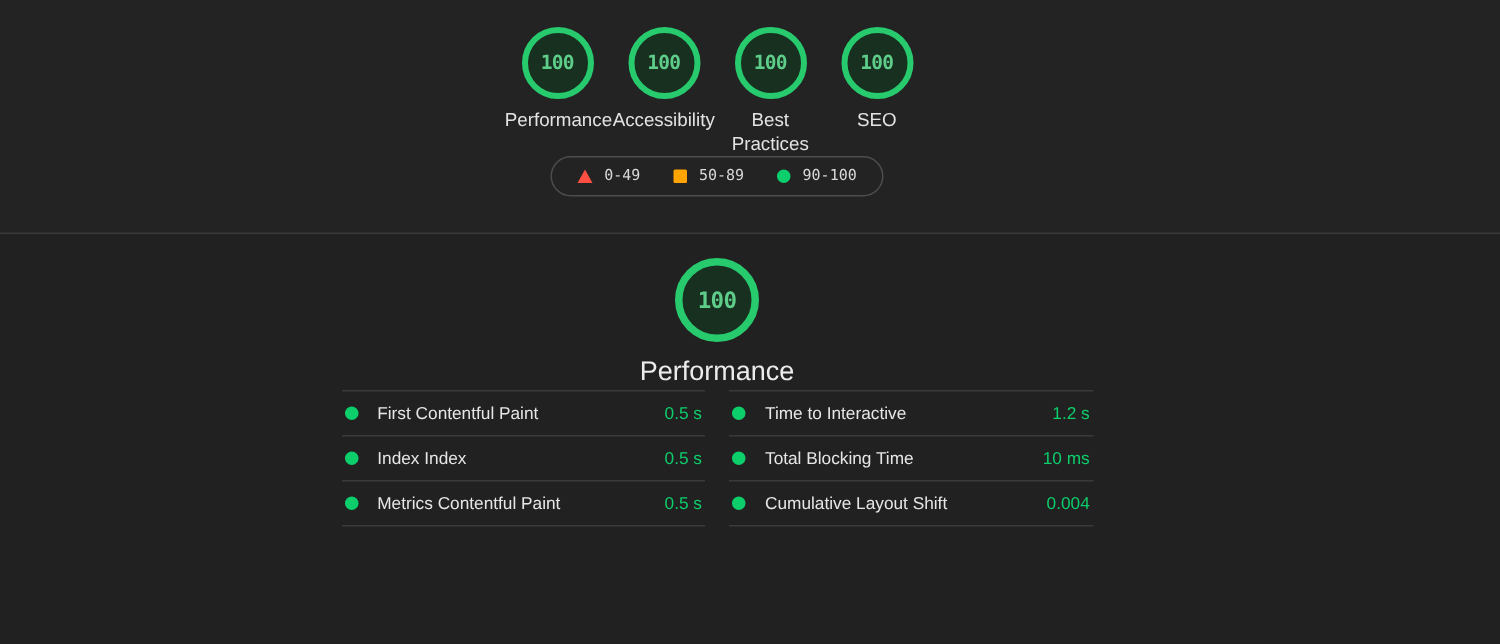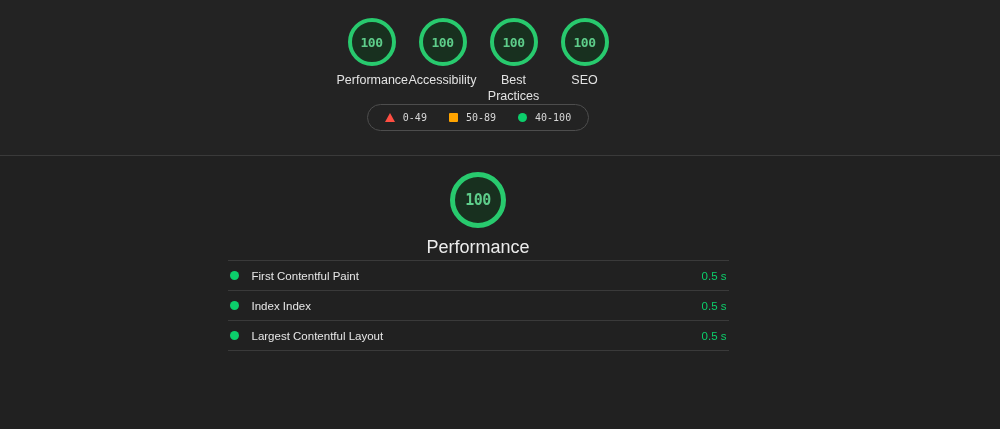--- a/index.html
+++ b/index.html
@@ -195,21 +195,21 @@
         <div class="legend-item">
           <span class="shape-triangle"></span>
           <span>0-49</span>
         </div>
         <div class="legend-item">
           <span class="shape-square"></span>
           <span>50-89</span>
         </div>
         <div class="legend-item">
           <span class="shape-circle"></span>
-          <span>40-100</span>
+          <span>90-100</span>
         </div>
       </div>
     </div>
   </div>
 </div>
 
 <div class="body-section">
   <div class="shift">
     <div class="big-gauge-row">
       <div class="big-gauge">
@@ -226,19 +226,36 @@
           <span class="mlabel">First Contentful Paint</span>
           <span class="mvalue">0.5 s</span>
         </div>
         <div class="mrow">
           <span class="mdot"></span>
           <span class="mlabel">Index Index</span>
           <span class="mvalue">0.5 s</span>
         </div>
         <div class="mrow">
           <span class="mdot"></span>
-          <span class="mlabel">Largest Contentful Layout</span>
+          <span class="mlabel">Metrics Contentful Paint</span>
           <span class="mvalue">0.5 s</span>
+        </div>
+      </div>
+      <div class="mcol">
+        <div class="mrow">
+          <span class="mdot"></span>
+          <span class="mlabel">Time to Interactive</span>
+          <span class="mvalue">1.2 s</span>
+        </div>
+        <div class="mrow">
+          <span class="mdot"></span>
+          <span class="mlabel">Total Blocking Time</span>
+          <span class="mvalue">10 ms</span>
+        </div>
+        <div class="mrow">
+          <span class="mdot"></span>
+          <span class="mlabel">Cumulative Layout Shift</span>
+          <span class="mvalue">0.004</span>
         </div>
       </div>
     </div>
   </div>
 </div>
 
 </body></html>

